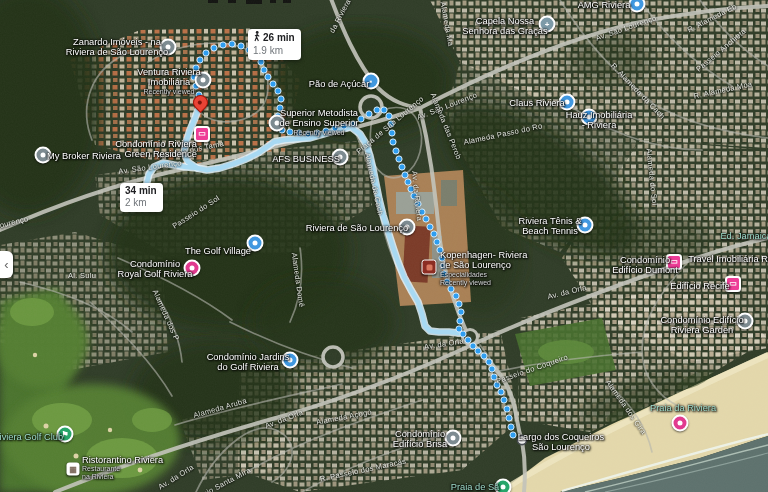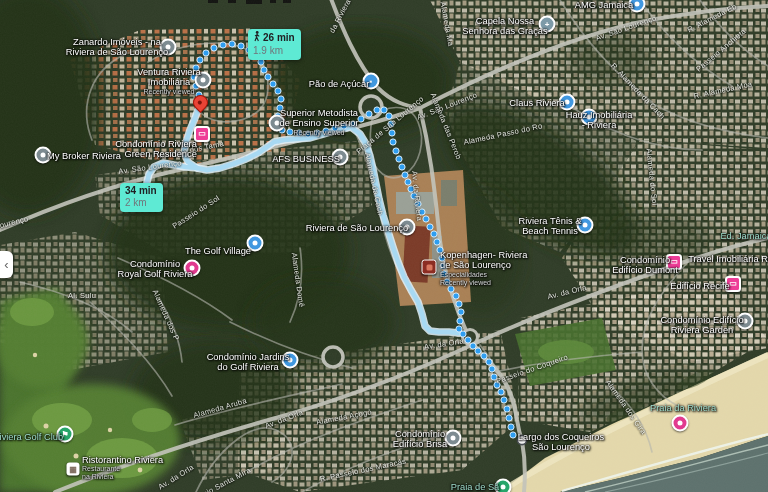--- a/index.html
+++ b/index.html
@@ -26,21 +26,21 @@
   .pr{width:13px;height:13px;border-radius:3px;background:#fff;color:#7d6a5c;
       font-size:9px;line-height:1;}
   .pin .dot{width:5px;height:5px;border-radius:50%;background:#fff;}
   .pin .g{color:#fff;font-size:8px;line-height:1;font-weight:bold;}
   .pin-teardrop{position:absolute;z-index:4;width:0;height:0;}
   .pin-teardrop .td{position:absolute;left:-6.5px;top:-16px;width:13px;height:13px;
     background:#ea4335;border:1px solid #a11508;border-radius:50% 50% 50% 0;
     transform:rotate(-45deg);box-shadow:0 1px 2px rgba(0,0,0,.5);}
   .pin-teardrop .td:after{content:"";position:absolute;left:4px;top:4px;width:4px;height:4px;
     border-radius:50%;background:#7f130b;}
-  .route-badge{position:absolute;background:#5eead4;border-radius:4px;z-index:6;
+  .route-badge{position:absolute;background:#ffffff;border-radius:4px;z-index:6;
     box-shadow:0 1px 4px rgba(0,0,0,.5);padding:2px 6px 3px 5px;line-height:1.2;white-space:nowrap;}
   .rb-time{display:flex;align-items:center;gap:2px;font-size:10px;font-weight:bold;color:#202124;}
   .rb-dist{font-size:10px;color:#70757a;}
   #badge-26{left:248px;top:29px;}
   #badge-27{left:120px;top:183px;}
   #panel-collapse{position:absolute;left:0;top:251px;width:13px;height:27px;background:#fff;
     border-radius:0 6px 6px 0;z-index:6;box-shadow:1px 1px 3px rgba(0,0,0,.4);
     display:flex;align-items:center;justify-content:center;color:#666;font-size:13px;}
 </style>
 </head>
@@ -300,21 +300,21 @@
       <div class="street-label" style="left: 363px; top: 470px; transform: translate(-50%, -50%) rotate(-12deg);">R. Passeio dos Maracás</div>
       <div class="street-label" style="left: 219px; top: 486px; transform: translate(-50%, -50%) rotate(-28deg);">Passeio Santa Míra</div>
       <div class="street-label" style="left: 532px; top: 369px; transform: translate(-50%, -50%) rotate(-19deg);">Passeio do Coqueiro</div>
       <div class="street-label" style="left: 626px; top: 407px; transform: translate(-50%, -50%) rotate(55deg);">Alameda dos Gira</div>
       <div class="street-label" style="left: 298px; top: 280px; transform: translate(-50%, -50%) rotate(82deg);">Alameda Domê</div>
       <div class="street-label" style="left: 503px; top: 134px; transform: translate(-50%, -50%) rotate(-12deg);">Alameda Passo do Ro</div>
       <div class="street-label" style="left: 712px; top: 18px; transform: translate(-50%, -50%) rotate(-27deg);">R. Alameda Eb</div>
       <div class="street-label" style="left: 723px; top: 90px; transform: translate(-50%, -50%) rotate(-12deg);">R. Alameda Moa</div>
       <div class="street-label" style="left: 638px; top: 91px; transform: translate(-50%, -50%) rotate(46deg);">R. Alameda da Cach</div>
       <div class="street-label" style="left: 652px; top: 177px; transform: translate(-50%, -50%) rotate(84deg);">Alameda do Sol</div>
-      <div class="street-label" style="left: 82px; top: 275px; transform: translate(-50%, -50%) rotate(0deg); margin-top: 20px;">Al. Sulu</div>
+      <div class="street-label" style="left: 82px; top: 275px; transform: translate(-50%, -50%) rotate(0deg);">Al. Sulu</div>
       <div class="street-label" style="left: 721px; top: 50px; transform: translate(-50%, -50%) rotate(-40deg);">Passeio Anchieta</div>
       <div class="street-label" style="left: 166px; top: 315px; transform: translate(-50%, -50%) rotate(66deg);">Alameda dos P</div>
       <div class="poi-label" style="left: 117px; top: 47px;">
         <div>Zanardo Imóveis - na</div>
         <div>Riviera de São Lourenço</div>
       </div>
       <div class="pin pc" style="left: 168px; top: 47px; background: rgb(125, 139, 145);">
         <span class="dot"></span>
       </div>
       <div class="poi-label" style="left: 169px; top: 81px;">
@@ -365,21 +365,21 @@
       <div class="pin pc" style="left: 547px; top: 24px; background: rgb(125, 154, 168);">
         <span class="g">+</span>
       </div>
       <div class="poi-label" style="left: 537px; top: 103px;">
         <div>Claus Riviera</div>
       </div>
       <div class="pin pc" style="left: 567px; top: 102px; background: rgb(65, 152, 224);">
         <span class="dot"></span>
       </div>
       <div class="poi-label" style="left: 604px; top: 5px;">
-        <div>AMG Jamaica</div>
+        <div>AMG Riviera</div>
       </div>
       <div class="pin pc" style="left: 637px; top: 4px; background: rgb(65, 152, 224);">
         <span class="dot"></span>
       </div>
       <div class="poi-label" style="left: 599px; top: 120px;">
         <div>Hauz Imobiliária</div>
         <div>- Riviera</div>
       </div>
       <div class="pin pc" style="left: 589px; top: 117px; background: rgb(65, 152, 224);">
         <span class="dot"></span>

